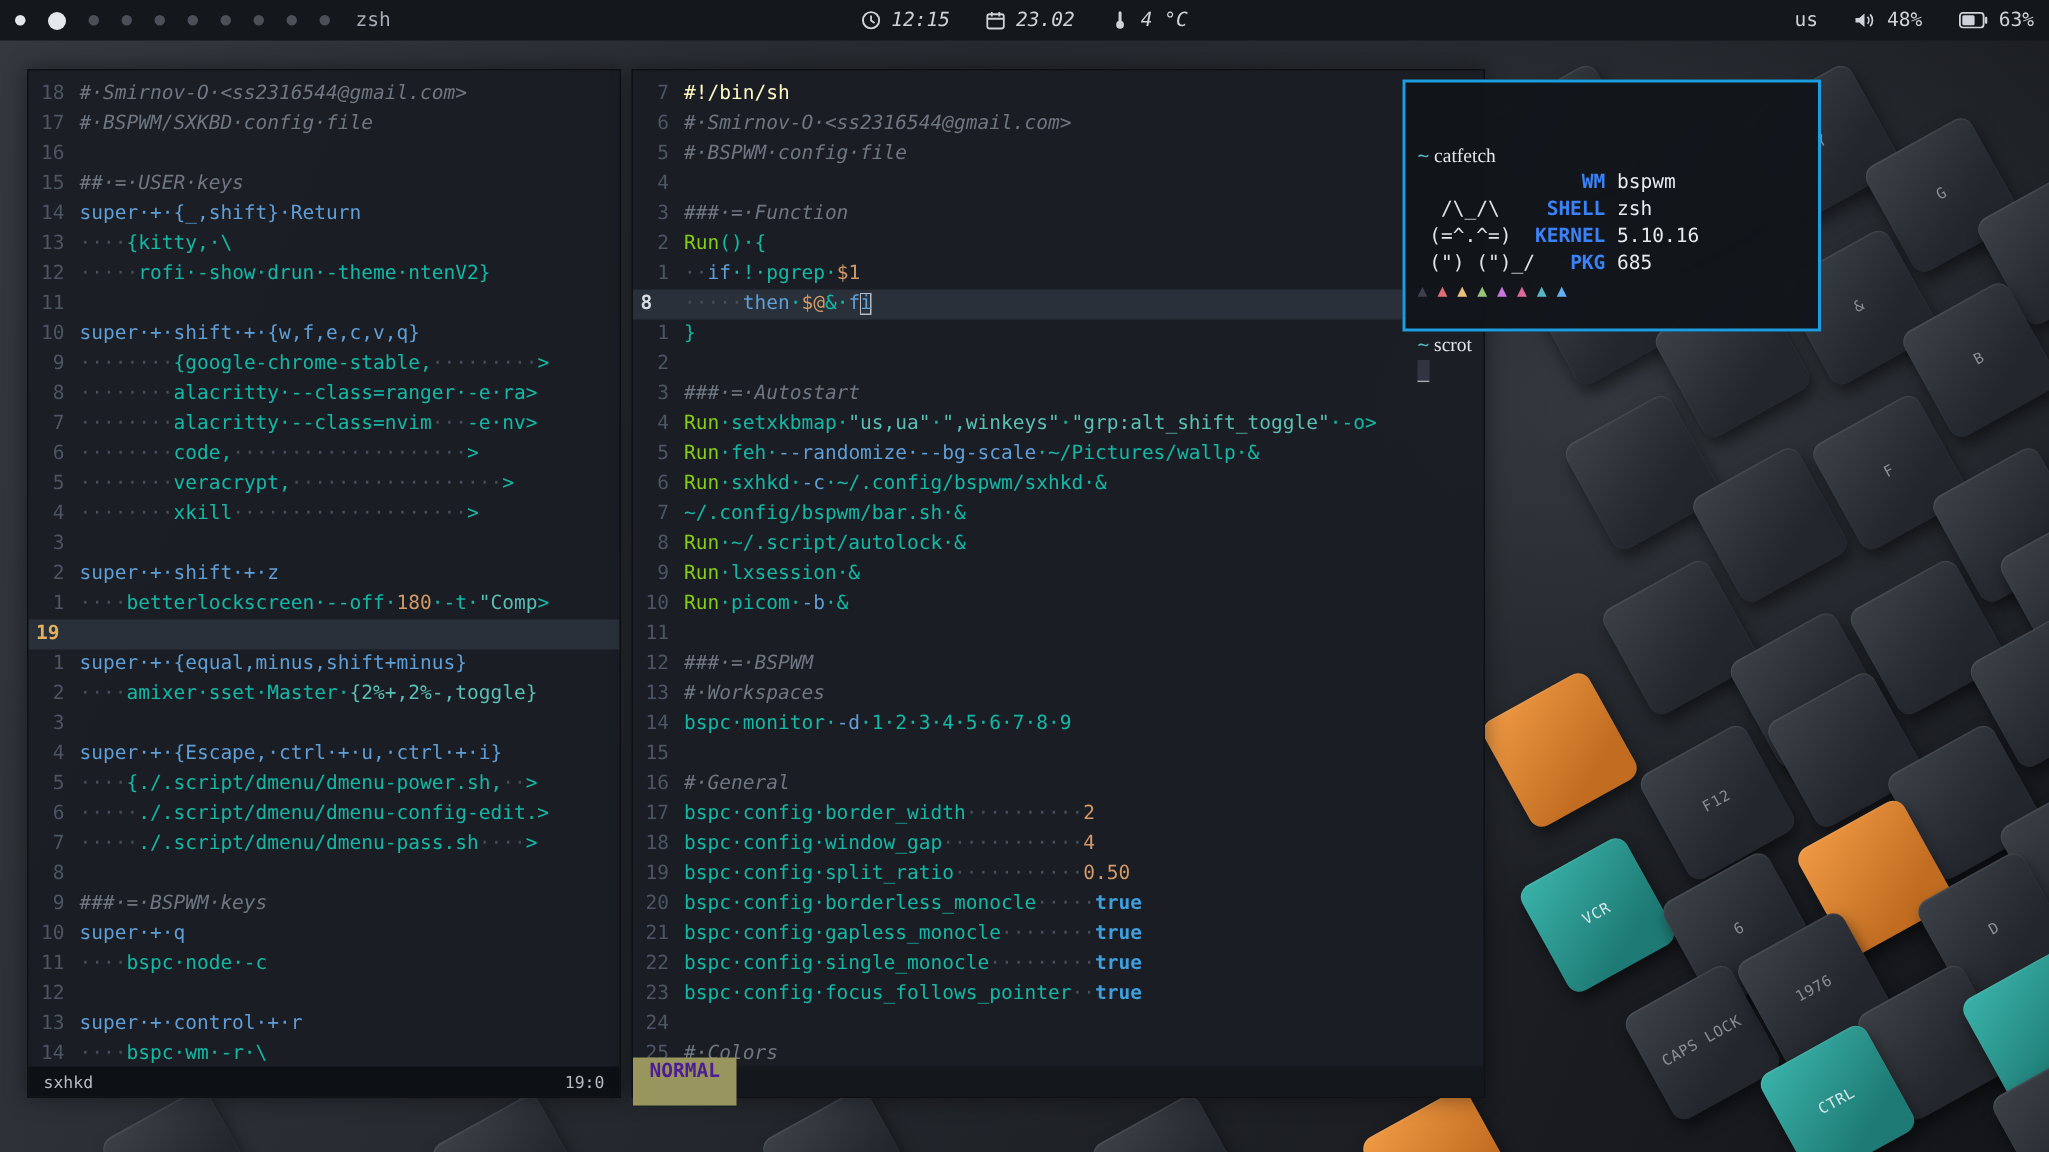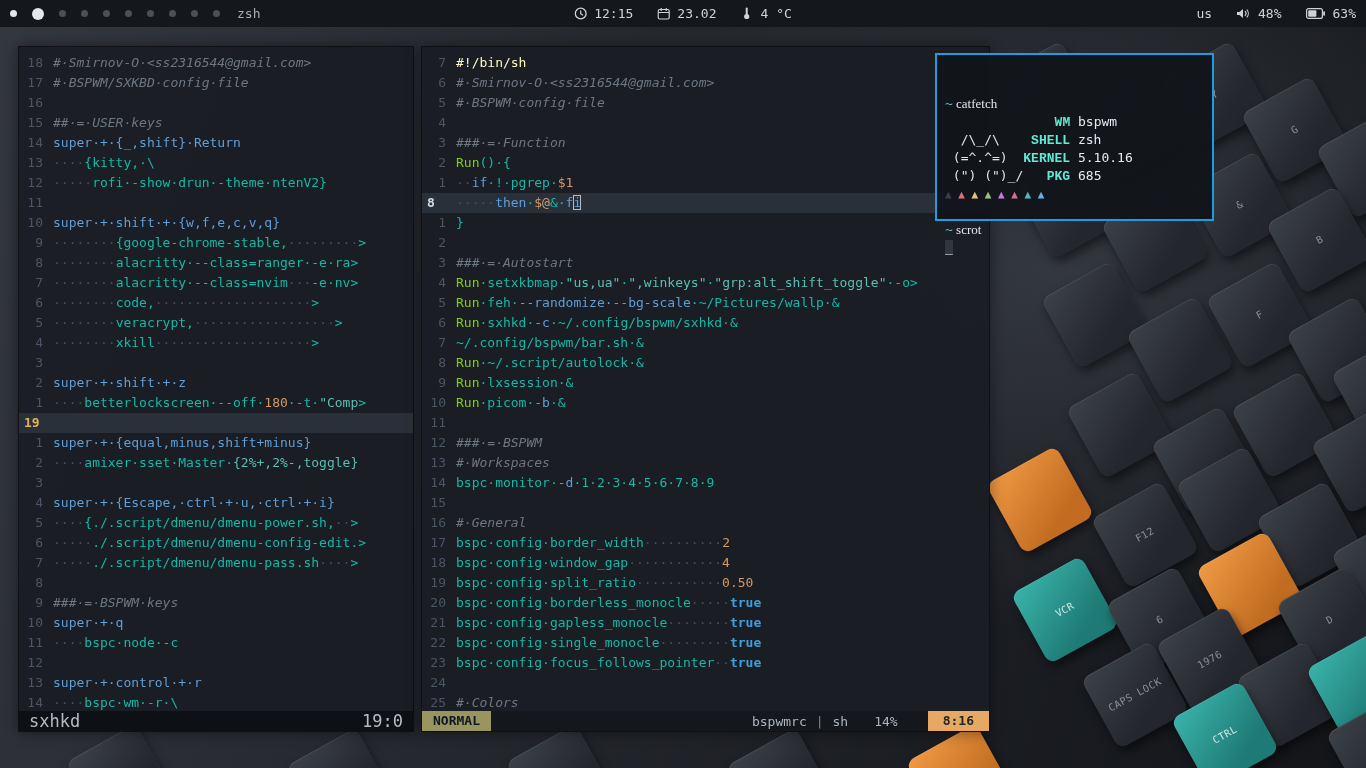--- a/index.html
+++ b/index.html
@@ -26,21 +26,21 @@
   .topbar { position:absolute; left:0; top:0; width:1366px; height:27px; z-index:10;
     background:rgba(20,23,27,0.97); display:flex; align-items:center; padding:0 10px;
     font-size:13px; color:#ced3d9; }
   .ws { display:flex; align-items:center; gap:15px; }
   .wsdot { border-radius:50%; }
   .wsdot.small  { width:7px;  height:7px;  background:#e4e7eb; }
   .wsdot.active { width:12px; height:12px; background:#e4e7eb; }
   .wsdot.dim    { width:7px;  height:7px;  background:#4b5058; }
   .bar-title { margin-left:17px; color:#a7adb6; }
   .bar-center { position:absolute; left:50%; transform:translateX(-50%);
-    display:flex; align-items:center; gap:7px; }
+    display:flex; align-items:center; gap:7px;font-style:italic; }
   .bar-center .gap { width:10px; }
   .bar-right { margin-left:auto; display:flex; align-items:center; gap:8px; }
   .bar-right .gap { width:8px; }
   .bicon { display:block; }
 
   
   .win { position:absolute; display:flex; flex-direction:column; z-index:1;
     background:rgba(26,29,35,0.96); border:1px solid #0e1013;
     box-shadow:0 0 14px rgba(0,0,0,0.45); }
   .win-left  { left:18px;  top:46px; width:396px; height:686px; }
@@ -61,41 +61,41 @@
   .s-fn  { color:#84cc16; }
   .s-str { color:#5abfb5; }
   .s-num { color:#d19a66; }
   .s-bool{ color:#3f9fdd; font-weight:bold; }
   .s-ws  { color:#454d5b; }
   .s-sh  { color:#fef9c3; }
   .s-curbox { color:#5f9ed6; box-shadow:inset 0 0 0 1px #b6bcc6; }
 
   
   .stl { height:20px; background:#0d1014; display:flex; align-items:center;
-    justify-content:space-between; padding:0 10px; font-size:17px; color:#b7bcc4; }
+    justify-content:space-between; padding:0 10px; font-size:11px; color:#b7bcc4; }
   .str-bar { height:20px; background:#14171c; display:flex; align-items:center;
     font-size:13px; color:#aeb4bd; }
-  .mode-chip { background:#99955e; color:#0f172a; font-weight:bold; padding:0 11px; height:20px;
+  .mode-chip { background:#99955e; color:#4c1d95; font-weight:bold; padding:0 11px; height:32px;
     line-height:20px; }
   .str-right { margin-left:auto; display:flex; align-items:center; }
   .file-group { display:flex; align-items:center; gap:9px; }
   .file-sep { color:#7c838d; }
   .str-pct { margin-left:26px; }
   .pos-chip { margin-left:30px; background:#e7a863; color:#23262b; font-weight:bold;
     padding:0 15px; height:20px; line-height:20px; }
 
   
   .fterm { position:absolute; left:935px; top:53px; width:279px; height:168px; z-index:5;
     background:rgba(18,21,26,0.97); border:2px solid #1e9ce0; padding:4px 8px;
     font-size:13px; line-height:18px; white-space:pre; color:#dfe3e8; }
   .tline { height:18px; }
   .t-prompt { color:#56b6c2; }
   .t-txt { color:#e2e6ea;font-family:Liberation Serif, serif; }
   .t-art { color:#dfe3e8; }
-  .t-lbl { color:#5eead4; font-weight:bold;font-family:Liberation Mono, monospace; }
+  .t-lbl { color:#3b82f6; font-weight:bold; }
   .t-val { color:#e6eaef; }
   .t-cursor { color:#e8ebef; background:#30363f; }
   .s-flag { font-size:11px; }
 </style>
 </head>
 <body>
 
 <div class="wallpaper">
     <div class="keycap kc-dark" style="left: 1005px; top: 55px;"></div>
     <div class="keycap kc-dark" style="left: 1090px; top: 90px;"></div>
@@ -195,27 +195,18 @@
   <div class="stl">
     <span>sxhkd</span>
     <span>19:0</span>
   </div>
 </div>
 
 <div class="win win-right">
   <div class="ed"><div class="eline"><span class="lnr">7</span><span class="lcontent"><span class="s-sh">#!/bin/sh</span></span></div><div class="eline"><span class="lnr">6</span><span class="lcontent"><span class="s-cm">#·Smirnov-O·&lt;ss2316544@gmail.com&gt;</span></span></div><div class="eline"><span class="lnr">5</span><span class="lcontent"><span class="s-cm">#·BSPWM·config·file</span></span></div><div class="eline"><span class="lnr">4</span><span class="lcontent"></span></div><div class="eline"><span class="lnr">3</span><span class="lcontent"><span class="s-cm">###·=·Function</span></span></div><div class="eline"><span class="lnr">2</span><span class="lcontent"><span class="s-fn">Run</span><span class="s-txt">()·{</span></span></div><div class="eline"><span class="lnr">1</span><span class="lcontent"><span class="s-ws">··</span><span class="s-kw">if</span><span class="s-txt">·!·pgrep·</span><span class="s-num">$1</span></span></div><div class="eline cursorline"><span class="lnr cur">8</span><span class="lcontent"><span class="s-ws">·····</span><span class="s-kw">then</span><span class="s-txt">·</span><span class="s-num">$@</span><span class="s-txt">&amp;·</span><span class="s-kw">f</span><span class="s-curbox">i</span></span></div><div class="eline"><span class="lnr">1</span><span class="lcontent"><span class="s-txt">}</span></span></div><div class="eline"><span class="lnr">2</span><span class="lcontent"></span></div><div class="eline"><span class="lnr">3</span><span class="lcontent"><span class="s-cm">###·=·Autostart</span></span></div><div class="eline"><span class="lnr">4</span><span class="lcontent"><span class="s-fn">Run</span><span class="s-txt">·setxkbmap·</span><span class="s-str">"us,ua"</span><span class="s-txt">·</span><span class="s-str">",winkeys"</span><span class="s-txt">·</span><span class="s-str">"grp:alt_shift_toggle"</span><span class="s-txt">·-o&gt;</span></span></div><div class="eline"><span class="lnr">5</span><span class="lcontent"><span class="s-fn">Run</span><span class="s-txt">·feh·</span><span class="s-kw">--randomize·--bg-scale</span><span class="s-txt">·~/Pictures/wallp·&amp;</span></span></div><div class="eline"><span class="lnr">6</span><span class="lcontent"><span class="s-fn">Run</span><span class="s-txt">·sxhkd·</span><span class="s-kw">-c</span><span class="s-txt">·~/.config/bspwm/sxhkd·&amp;</span></span></div><div class="eline"><span class="lnr">7</span><span class="lcontent"><span class="s-txt">~/.config/bspwm/bar.sh·&amp;</span></span></div><div class="eline"><span class="lnr">8</span><span class="lcontent"><span class="s-fn">Run</span><span class="s-txt">·~/.script/autolock·&amp;</span></span></div><div class="eline"><span class="lnr">9</span><span class="lcontent"><span class="s-fn">Run</span><span class="s-txt">·lxsession·&amp;</span></span></div><div class="eline"><span class="lnr">10</span><span class="lcontent"><span class="s-fn">Run</span><span class="s-txt">·picom·</span><span class="s-kw">-b</span><span class="s-txt">·&amp;</span></span></div><div class="eline"><span class="lnr">11</span><span class="lcontent"></span></div><div class="eline"><span class="lnr">12</span><span class="lcontent"><span class="s-cm">###·=·BSPWM</span></span></div><div class="eline"><span class="lnr">13</span><span class="lcontent"><span class="s-cm">#·Workspaces</span></span></div><div class="eline"><span class="lnr">14</span><span class="lcontent"><span class="s-txt">bspc·monitor·</span><span class="s-kw">-d</span><span class="s-txt">·1·2·3·4·5·6·7·8·9</span></span></div><div class="eline"><span class="lnr">15</span><span class="lcontent"></span></div><div class="eline"><span class="lnr">16</span><span class="lcontent"><span class="s-cm">#·General</span></span></div><div class="eline"><span class="lnr">17</span><span class="lcontent"><span class="s-txt">bspc·config·border_width</span><span class="s-ws">··········</span><span class="s-num">2</span></span></div><div class="eline"><span class="lnr">18</span><span class="lcontent"><span class="s-txt">bspc·config·window_gap</span><span class="s-ws">············</span><span class="s-num">4</span></span></div><div class="eline"><span class="lnr">19</span><span class="lcontent"><span class="s-txt">bspc·config·split_ratio</span><span class="s-ws">···········</span><span class="s-num">0.50</span></span></div><div class="eline"><span class="lnr">20</span><span class="lcontent"><span class="s-txt">bspc·config·borderless_monocle</span><span class="s-ws">·····</span><span class="s-bool">true</span></span></div><div class="eline"><span class="lnr">21</span><span class="lcontent"><span class="s-txt">bspc·config·gapless_monocle</span><span class="s-ws">········</span><span class="s-bool">true</span></span></div><div class="eline"><span class="lnr">22</span><span class="lcontent"><span class="s-txt">bspc·config·single_monocle</span><span class="s-ws">·········</span><span class="s-bool">true</span></span></div><div class="eline"><span class="lnr">23</span><span class="lcontent"><span class="s-txt">bspc·config·focus_follows_pointer</span><span class="s-ws">··</span><span class="s-bool">true</span></span></div><div class="eline"><span class="lnr">24</span><span class="lcontent"></span></div><div class="eline"><span class="lnr">25</span><span class="lcontent"><span class="s-cm">#·Colors</span></span></div></div>
   <div class="str-bar">
     <span class="mode-chip">NORMAL</span>
-    <span class="str-right">
-      <span class="file-group">
-        <span>bspwmrc</span>
-        <span class="file-sep">|</span>
-        <span>sh</span>
-      </span>
-      <span class="str-pct">14%</span>
-      <span class="pos-chip">8:16</span>
-    </span>
   </div>
 </div>
 
 <div class="fterm">
   <div><div class="tline"><span class="t-prompt">~</span><span class="t-txt"> catfetch</span></div><div class="tline"><span class="t-art">              </span><span class="t-lbl">WM</span><span class="t-val"> bspwm</span></div><div class="tline"><span class="t-art">  /\_/\    </span><span class="t-lbl">SHELL</span><span class="t-val"> zsh</span></div><div class="tline"><span class="t-art"> (=^.^=)  </span><span class="t-lbl">KERNEL</span><span class="t-val"> 5.10.16</span></div><div class="tline"><span class="t-art"> (") (")_/   </span><span class="t-lbl">PKG</span><span class="t-val"> 685</span></div><div class="tline"><span class="s-flag" style="color: rgb(58, 63, 75);">▲ </span><span class="s-flag" style="color: rgb(224, 108, 117);">▲ </span><span class="s-flag" style="color: rgb(229, 192, 123);">▲ </span><span class="s-flag" style="color: rgb(152, 195, 121);">▲ </span><span class="s-flag" style="color: rgb(198, 120, 221);">▲ </span><span class="s-flag" style="color: rgb(217, 106, 154);">▲ </span><span class="s-flag" style="color: rgb(86, 182, 194);">▲ </span><span class="s-flag" style="color: rgb(97, 175, 239);">▲ </span></div><div class="tline"></div><div class="tline"><span class="t-prompt">~</span><span class="t-txt"> scrot</span></div><div class="tline"><span class="t-cursor">_</span></div></div>
 </div>
 
 </body></html>

